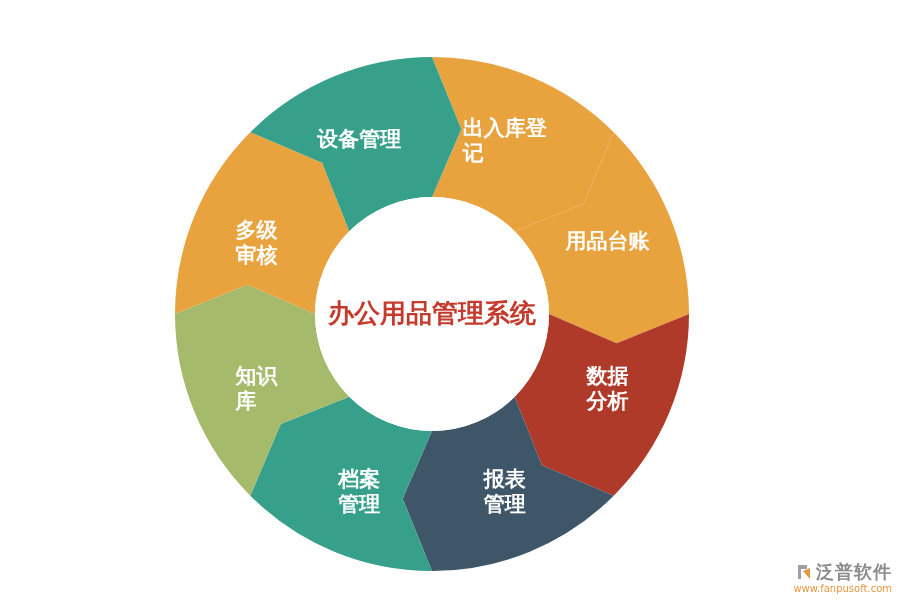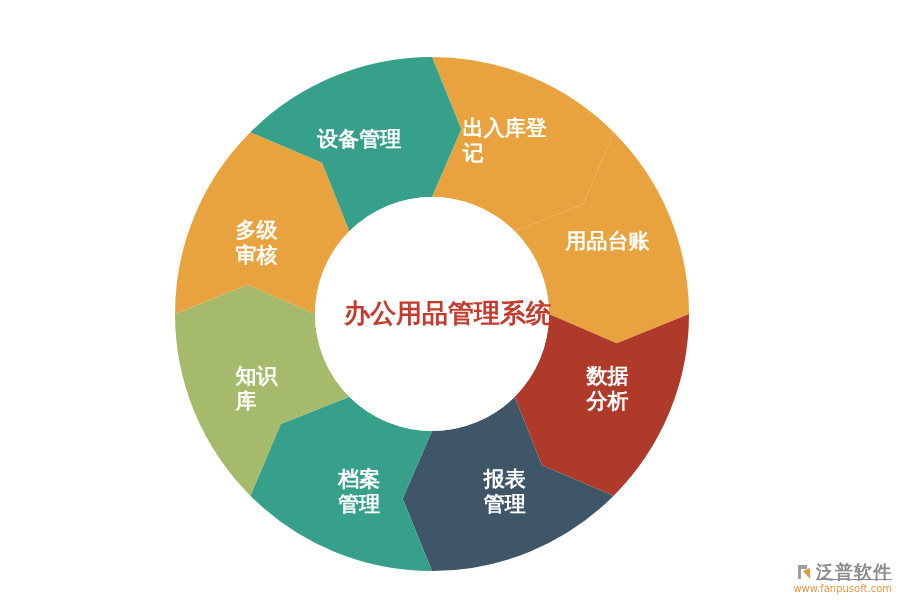--- a/index.html
+++ b/index.html
@@ -8,36 +8,36 @@
     font-family:"DejaVu Sans","Liberation Sans",sans-serif;
   }
   #wheel{position:absolute;left:0;top:0;}
   #wheel text{
     font-family:"DejaVu Sans","Liberation Sans",sans-serif;
     font-weight:bold;
     fill:#ffffff;
   }
   .center-label{
     position:absolute;
-    left:448px;top:313px;
+    left:432px;top:313px;
     transform:translate(-50%,-50%);
     font-size:26px;
     font-weight:bold;
     white-space:nowrap;
     z-index:2;
   }
   .watermark{
     position:absolute;
     right:8px;bottom:6px;
     text-align:center;
     z-index:3;
     line-height:1.15;
   }
   .brand-row{display:flex;align-items:center;justify-content:flex-end;gap:4px;}
-  .brand{font-size:18px;font-weight:bold;letter-spacing:1px;text-decoration:underline;}
+  .brand{font-size:18px;font-weight:bold;letter-spacing:1px;}
   .url{font-size:10px;}
   .logo{display:inline-block;width:18px;height:18px;}
 </style>
 </head>
 <body>
 
 <svg id="wheel" width="900" height="600" viewBox="0 0 900 600">
     <path d="M432.0,57.0 A257,257 0 0 1 613.7,132.3 L583.3,204.1 L514.7,231.3 A117,117 0 0 0 432.0,197.0 L461.3,129.3 Z" fill="#e8a33f"></path>
     <text font-size="21" text-anchor="start"><tspan x="462.7" y="134.5">出入库登</tspan><tspan x="462.7" y="159.5">记</tspan></text>
     <path d="M613.7,132.3 A257,257 0 0 1 689.0,314.0 L616.7,343.3 L549.0,314.0 A117,117 0 0 0 514.7,231.3 L583.3,204.1 Z" fill="#e8a33f"></path>

